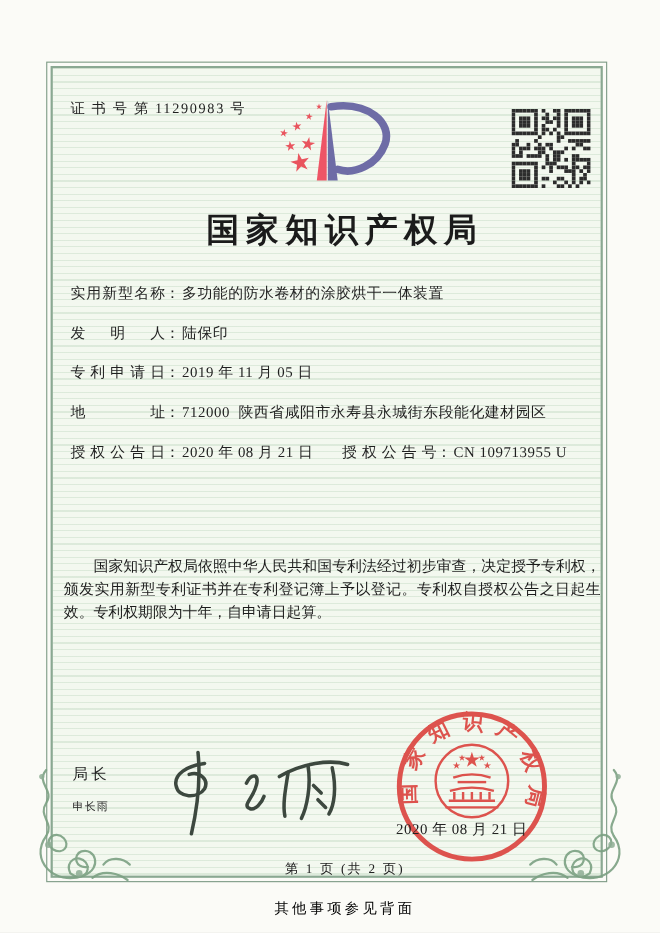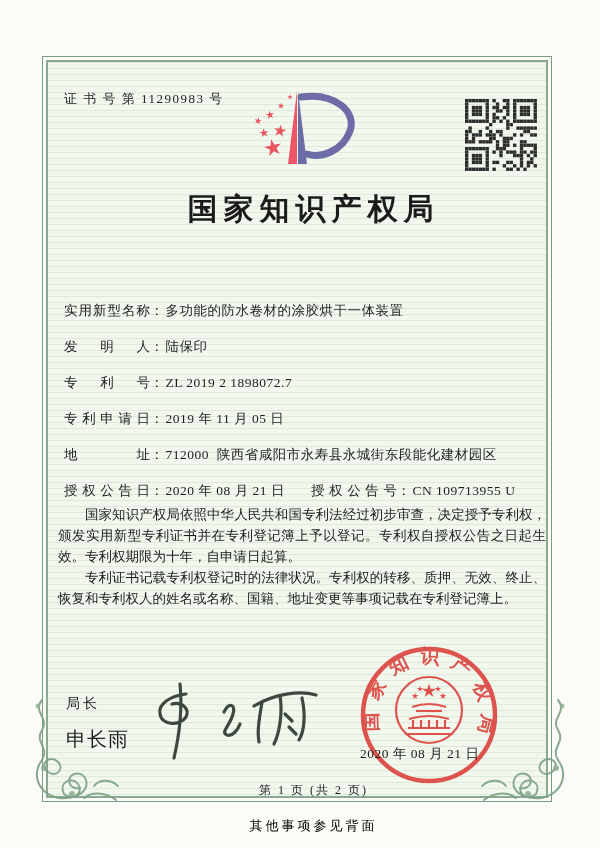--- a/index.html
+++ b/index.html
@@ -14,31 +14,31 @@
   .frame-inner{position:absolute;inset:3px;border:2px solid #8aa892;
     background-color:#f3f8ef;
     background-image:repeating-linear-gradient(to bottom,
       rgba(141,184,146,.22) 0px, rgba(141,184,146,.22) 1px,
       rgba(255,255,255,0) 1px, rgba(255,255,255,0) 6px);}
   .cert-no{position:absolute;left:64px;top:90px;font-size:13px;letter-spacing:1.5px;white-space:pre-wrap;}
   .logo{position:absolute;left:233px;top:84px;width:134px;height:92px;}
   .qr{position:absolute;left:465px;top:99px;width:72px;height:72px;}
   .title{position:absolute;left:0;right:0;top:189px;text-align:center;
     font-size:30px;font-weight:600;letter-spacing:6px;color:#1b1b1b;}
-  .fields{position:absolute;left:64px;top:258px;right:50px;font-size:13.5px;margin-top:44px;}
+  .fields{position:absolute;left:64px;top:258px;right:50px;font-size:13.5px;}
   .field-row{height:18px;line-height:18px;margin-bottom:18px;white-space:nowrap;}
   .flabel{display:inline-block;width:86px;text-align:justify;text-align-last:justify;vertical-align:top;}
   .colon{display:inline-block;margin-right:2px;}
   .fvalue{white-space:pre-wrap;letter-spacing:.5px;}
   .pair2{margin-left:26px;}
   .paras{position:absolute;left:58px;top:504px;width:488px;font-size:13.5px;
     line-height:21px;text-align:justify;color:#1c1c1c;}
   .paras p{margin:0;text-indent:2em;}
   .sig-title{position:absolute;left:66px;top:695px;font-size:14px;letter-spacing:3px;font-family:Liberation Mono, monospace;}
-  .sig-name{position:absolute;left:66px;top:726px;font-size:20px;letter-spacing:1px;}
+  .sig-name{position:absolute;left:66px;top:726px;font-size:10px;letter-spacing:1px;}
   .signature{position:absolute;left:128px;top:672px;width:205px;height:96px;}
   .seal{position:absolute;left:358px;top:644px;width:142px;height:142px;opacity:.93;}
   .seal-date{position:absolute;left:360px;top:745px;font-size:13.5px;letter-spacing:.5px;color:#222;z-index:3;}
   .footer-page{position:absolute;left:0;right:0;top:782px;text-align:center;font-size:12px;letter-spacing:2px;color:#222;}
   .back-note{position:absolute;left:0;right:0;top:817px;text-align:center;font-size:13px;letter-spacing:3px;color:#000000;}
   .orn{position:absolute;width:114px;height:114px;z-index:2;}
   .orn-left{left:24px;top:694px;}
   .orn-right{left:462px;top:694px;transform:scaleX(-1);}
 </style>
 </head>
@@ -327,36 +327,32 @@
   <div class="title">国家知识产权局</div>
 
   <div class="fields">
     <div class="field-row">
       <span class="flabel">实用新型名称</span><span class="colon">：</span><span class="fvalue">多功能的防水卷材的涂胶烘干一体装置</span>
     </div>
     <div class="field-row">
       <span class="flabel">发明人</span><span class="colon">：</span><span class="fvalue">陆保印</span>
     </div>
     <div class="field-row">
-      <span class="flabel">专利号</span><span class="colon">：</span><span class="fvalue">ZL 2019 2 1898072.7</span>
-    </div>
-    <div class="field-row">
       <span class="flabel">专利申请日</span><span class="colon">：</span><span class="fvalue">2019 年 11 月 05 日</span>
     </div>
     <div class="field-row">
       <span class="flabel">地址</span><span class="colon">：</span><span class="fvalue">712000  陕西省咸阳市永寿县永城街东段能化建材园区</span>
     </div>
     <div class="field-row">
       <span class="flabel">授权公告日</span><span class="colon">：</span><span class="fvalue">2020 年 08 月 21 日</span><span class="pair2"><span class="flabel">授权公告号</span><span class="colon">：</span><span class="fvalue">CN 109713955 U</span></span>
     </div>
   </div>
 
   <div class="paras">
     <p>国家知识产权局依照中华人民共和国专利法经过初步审查，决定授予专利权，颁发实用新型专利证书并在专利登记簿上予以登记。专利权自授权公告之日起生效。专利权期限为十年，自申请日起算。</p>
-    <p>专利证书记载专利权登记时的法律状况。专利权的转移、质押、无效、终止、恢复和专利权人的姓名或名称、国籍、地址变更等事项记载在专利登记簿上。</p>
   </div>
 
   <div class="sig-title">局长</div>
   <div class="sig-name">申长雨</div>
 
   <svg class="signature" viewBox="0 0 205 96">
     <g fill="none" stroke="#2e3a31" stroke-width="3.2" stroke-linecap="round" opacity=".92">
       <path d="M52,12 C54,32 52,60 46,86"></path>
       <path d="M58,22 C42,24 30,32 32,42 C34,54 52,54 58,45 C62,37 54,29 44,32"></path>
       <path d="M96,40 C101,30 108,32 105,42 C102,54 92,60 99,63 C104,65 110,58 112,52"></path>

